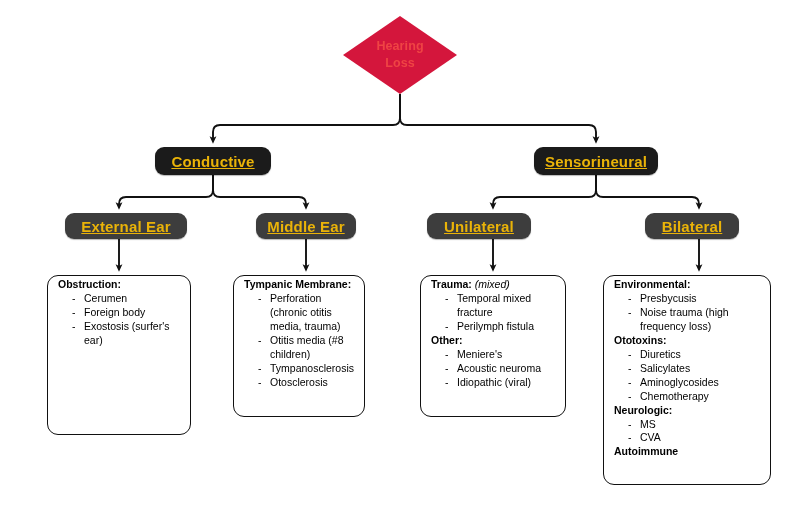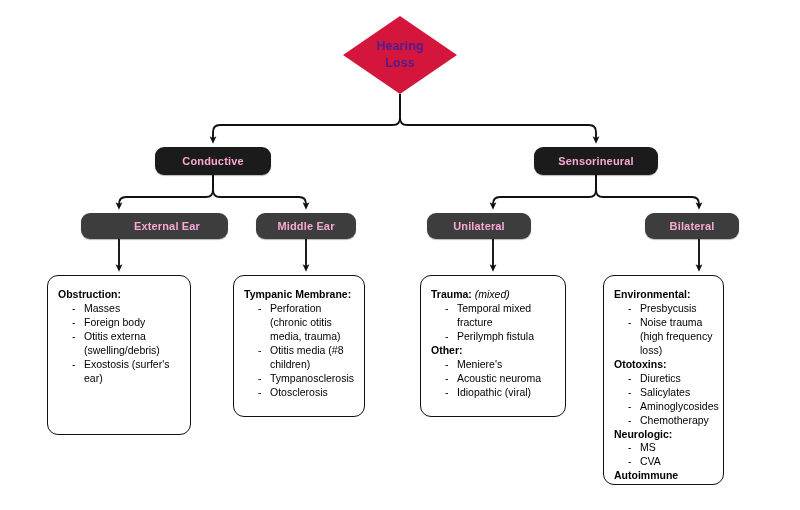--- a/index.html
+++ b/index.html
@@ -48,69 +48,70 @@
   .diamond .label {
     position: absolute;
     left: 0;
     top: 0;
     width: 114px;
     height: 78px;
     display: flex;
     flex-direction: column;
     align-items: center;
     justify-content: center;
-    color: #4c1d95;
+    color: #ef4444;
     font-size: 12.5px;
     font-weight: bold;
     line-height: 1.35;
     letter-spacing: .1px;
     text-align: center;
   }
 
   
   .pill {
     position: absolute;
     display: flex;
     align-items: center;
     justify-content: center;
-    color: #f9a8d4;
-    font-size: 11px;
+    color: #eab308;
+    font-size: 15px;
     font-weight: bold;
     border-radius: 9px;
     letter-spacing: .15px;
     white-space: nowrap;
     box-shadow: 0 1px 1px rgba(0,0,0,.28);
+    text-decoration: underline;
   }
   .pill.level2 { background: #1b1b1b; height: 28px; }
   .pill.level3 { background: #3d3d3d; height: 26px; }
 
   .n-conductive    { left: 155px; top: 147px; width: 116px; }
   .n-sensorineural { left: 534px; top: 147px; width: 124px; }
 
-  .n-external { left: 81px;  top: 213px; width: 122px; padding-left: 25px; }
+  .n-external { left: 65px;  top: 213px; width: 122px; }
   .n-middle   { left: 256px; top: 213px; width: 100px; }
   .n-unilat   { left: 427px; top: 213px; width: 104px; }
   .n-bilat    { left: 645px; top: 213px; width: 94px;  }
 
   
   .box {
     position: absolute;
     box-sizing: border-box;
     background: #ffffff;
     border: 1.7px solid #111111;
     border-radius: 11px;
-    padding: 12px 7px 9px 10px;
+    padding: 2px 7px 9px 10px;
     font-size: 10.5px;
     line-height: 1.33;
     color: #000000;
   }
   .b1 { left: 47px;  top: 275px; width: 144px; height: 160px; }
   .b2 { left: 233px; top: 275px; width: 132px; height: 142px; }
   .b3 { left: 420px; top: 275px; width: 146px; height: 142px; }
-  .b4 { left: 603px; top: 275px; width: 121px; height: 210px; }
+  .b4 { left: 603px; top: 275px; width: 168px; height: 210px; }
 
   .hdr {
     font-weight: bold;
     margin: 0;
     white-space: nowrap;
   }
   .hdr .note {
     font-weight: normal;
     font-style: italic;
   }
@@ -172,23 +173,22 @@
   <div class="pill level2 n-sensorineural">Sensorineural</div>
 
   <div class="pill level3 n-external">External Ear</div>
   <div class="pill level3 n-middle">Middle Ear</div>
   <div class="pill level3 n-unilat">Unilateral</div>
   <div class="pill level3 n-bilat">Bilateral</div>
 
   <div class="box b1">
       <div class="hdr">Obstruction:</div>
       <ul class="items">
-        <li>Masses</li>
+        <li>Cerumen</li>
         <li>Foreign body</li>
-        <li>Otitis externa (swelling/debris)</li>
         <li>Exostosis (surfer's ear)</li>
       </ul>
     </div>
   <div class="box b2">
       <div class="hdr">Tympanic Membrane:</div>
       <ul class="items">
         <li>Perforation (chronic otitis media, trauma)</li>
       </ul>
       <ul class="items">
         <li>Otitis media (#8 children)</li>

